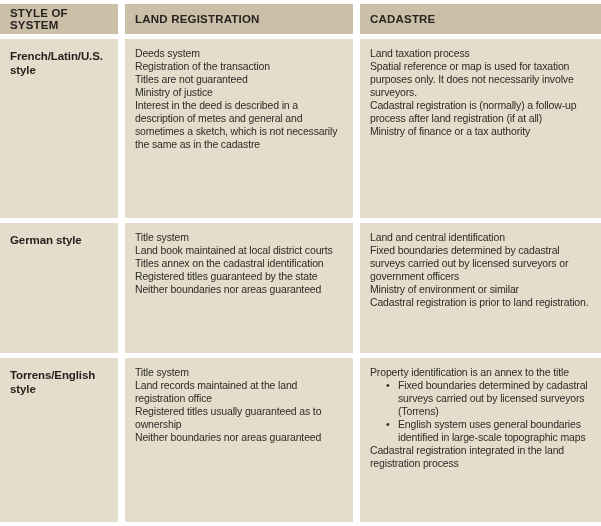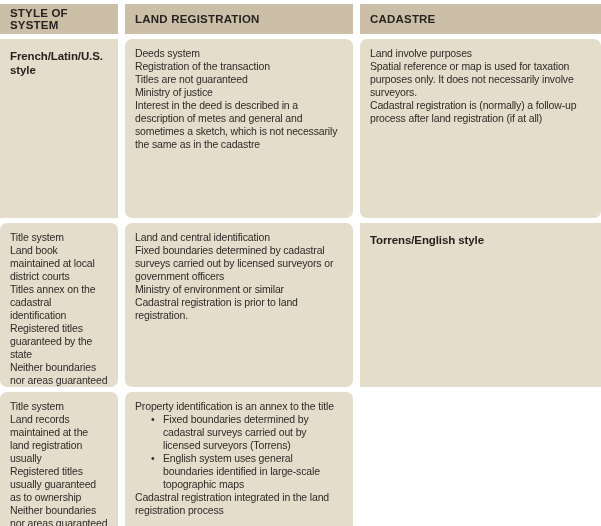--- a/index.html
+++ b/index.html
@@ -46,21 +46,20 @@
     line-height: 14px;
     color: #231f1b;
     letter-spacing: -0.1px;
   }
   .cell.content {
     padding: 8px 9px 0 10px;
     font-size: 10.5px;
     line-height: 13px;
     color: #2e2b27;
     letter-spacing: -0.15px;
-    border-radius: 7px;
   }
   .para + .para { }
   .para.bullet {
     display: flex;
     margin-left: 16px;
   }
   .para.bullet .marker {
     flex: none;
     width: 12px;
     font-size: 10.5px;
@@ -77,41 +76,43 @@
 
   <div class="cell body label">French/Latin/U.S. style</div>
       <div class="cell body content">
         <div class="para">Deeds system</div>
         <div class="para">Registration of the transaction</div>
         <div class="para">Titles are not guaranteed</div>
         <div class="para">Ministry of justice</div>
         <div class="para">Interest in the deed is described in a description of metes and general and sometimes a sketch, which is not necessarily the same as in the cadastre</div>
       </div>
       <div class="cell body content">
-        <div class="para">Land involve purposes</div>
+        <div class="para">Land taxation process</div>
         <div class="para">Spatial reference or map is used for taxation purposes only. It does not necessarily involve surveyors.</div>
         <div class="para">Cadastral registration is (normally) a follow-up process after land registration (if at all)</div>
+        <div class="para">Ministry of finance or a tax authority</div>
       </div>
+      <div class="cell body label">German style</div>
       <div class="cell body content">
         <div class="para">Title system</div>
         <div class="para">Land book maintained at local district courts</div>
         <div class="para">Titles annex on the cadastral identification</div>
         <div class="para">Registered titles guaranteed by the state</div>
         <div class="para">Neither boundaries nor areas guaranteed</div>
       </div>
       <div class="cell body content">
         <div class="para">Land and central identification</div>
         <div class="para">Fixed boundaries determined by cadastral surveys carried out by licensed surveyors or government officers</div>
         <div class="para">Ministry of environment or similar</div>
         <div class="para">Cadastral registration is prior to land registration.</div>
       </div>
       <div class="cell body label">Torrens/English style</div>
       <div class="cell body content">
         <div class="para">Title system</div>
-        <div class="para">Land records maintained at the land registration usually</div>
+        <div class="para">Land records maintained at the land registration office</div>
         <div class="para">Registered titles usually guaranteed as to ownership</div>
         <div class="para">Neither boundaries nor areas guaranteed</div>
       </div>
       <div class="cell body content">
         <div class="para">Property identification is an annex to the title</div>
         <div class="para bullet">
           <span class="marker">•</span>
           <span>Fixed boundaries determined by cadastral surveys carried out by licensed surveyors (Torrens)</span>
         </div>
         <div class="para bullet">

